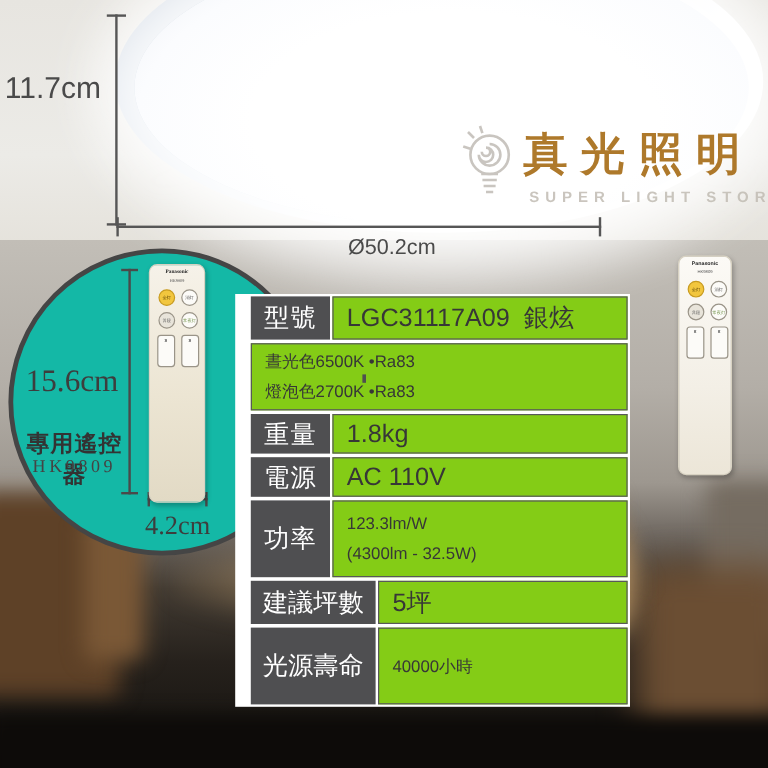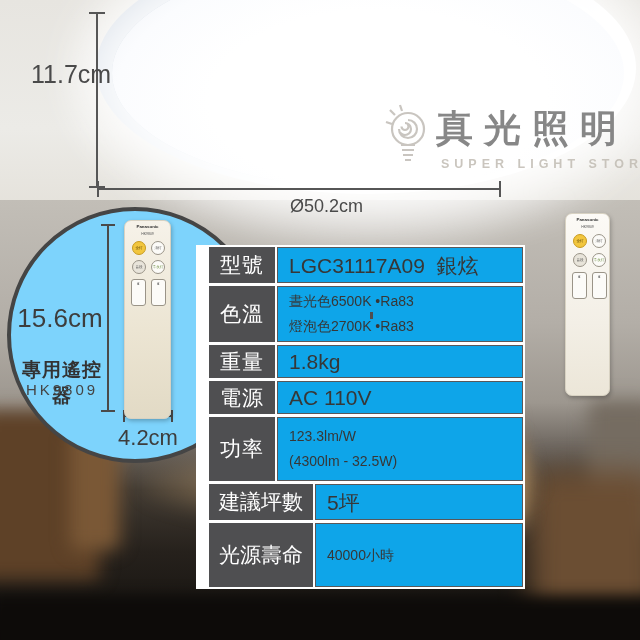--- a/index.html
+++ b/index.html
@@ -32,32 +32,32 @@
     box-shadow:0 0 55px 25px rgba(255,255,255,0.9);}
 
   
   .dim{color:#4a4a4a;}
   .dim-vline{left:96px;top:12px;width:2px;height:176px;background:#565656;}
   .dim-vline:before,.dim-vline:after{content:"";position:absolute;left:-7px;width:16px;height:2px;background:#565656;}
   .dim-vline:before{top:0;} .dim-vline:after{bottom:0;}
   .dim-hline{left:97px;top:188px;width:404px;height:2px;background:#565656;}
   .dim-hline:before,.dim-hline:after{content:"";position:absolute;top:-7px;width:2px;height:16px;background:#565656;}
   .dim-hline:before{left:0;} .dim-hline:after{right:0;}
-  .lbl-height{left:31px;top:60px;width:76px;font-size:25px;}
+  .lbl-height{left:4px;top:60px;width:76px;font-size:25px;}
   .lbl-diam{left:290px;top:196px;font-size:18px;}
 
   
   .wm{opacity:0.85;}
-  .wm-brand{left:436px;top:104px;font-size:37px;font-weight:700;letter-spacing:11px;color:#737373;white-space:nowrap;}
+  .wm-brand{left:436px;top:104px;font-size:37px;font-weight:700;letter-spacing:11px;color:#a16207;white-space:nowrap;}
   .wm-sub{left:441px;top:157px;font-size:12.5px;font-weight:700;letter-spacing:5px;color:#c1bcb3;white-space:nowrap;}
   .wm-icon{left:382px;top:102px;}
 
   
   .callout{left:7px;top:207px;width:256px;height:256px;border-radius:50%;
-    background:#7dd3fc;border:4px solid #454545;}
+    background:#14b8a6;border:4px solid #454545;font-family:Liberation Serif, serif;}
   .callout .cv-line{left:96px;top:13px;width:2px;height:188px;background:#4a4a4a;}
   .callout .cv-line:before,.callout .cv-line:after{content:"";position:absolute;left:-6px;width:14px;height:2px;background:#4a4a4a;}
   .callout .cv-line:before{top:0;} .callout .cv-line:after{bottom:0;}
   .callout .ch-line{left:112px;top:204px;width:50px;height:2px;background:#4a4a4a;}
   .callout .ch-line:before,.callout .ch-line:after{content:"";position:absolute;top:-5px;width:2px;height:12px;background:#4a4a4a;}
   .callout .ch-line:before{left:0;} .callout .ch-line:after{right:0;}
   .co-height{left:6px;top:92px;width:86px;font-size:26px;color:#3d3d3d;text-align:center;}
   .co-title{left:5px;top:146px;width:92px;font-size:19px;font-weight:700;color:#333;text-align:center;letter-spacing:1px;}
   .co-model{left:5px;top:170px;width:92px;font-size:15px;color:#444;text-align:center;letter-spacing:3px;}
   .co-width{left:104px;top:214px;width:66px;font-size:22px;color:#3d3d3d;text-align:center;}
@@ -86,21 +86,21 @@
   .rk1{left:6px;top:58px;} .rk2{left:26px;top:58px;}
 
   
   .spec{left:196px;top:245px;width:329px;background:#ffffff;padding:2px;
     display:flex;flex-direction:column;gap:3px;}
   .spec *{position:static;}
   .srow{display:flex;gap:2px;margin-left:11px;}
   .slabel{background:#4f4f51;color:#fff;display:flex;align-items:center;justify-content:center;
     font-size:21px;font-weight:500;flex:0 0 66px;letter-spacing:1px;}
   .srow.wide .slabel{flex:0 0 104px;letter-spacing:0;}
-  .sval{flex:1;background:#0ea5e9;border:1.5px solid #58585a;color:#373737;
+  .sval{flex:1;background:#84cc16;border:1.5px solid #58585a;color:#373737;
     display:flex;flex-direction:column;justify-content:center;padding:2px 0 2px 11px;
     font-size:21px;white-space:pre-wrap;position:relative;}
   .sval .line{line-height:25px;position:static;}
   .srow.two .sval{font-size:14px;}
   .h36{height:36px;} .h56{height:56px;} .h33{height:33px;} .h54{height:64px;}
   .dash{position:absolute;left:92px;top:25px;width:2.5px;height:7px;background:#4f4f51;}
 </style>
 </head>
 <body>
 
@@ -198,21 +198,20 @@
         <span>∨</span>
       </div>
   </div>
 
   <div class="spec">
     <div class="srow h36">
       <div class="slabel">型號</div>
       <div class="sval"><span class="line">LGC31117A09  銀炫</span></div>
     </div>
     <div class="srow two h56">
-      <div class="slabel">色溫</div>
       <div class="sval">
         <span class="line">晝光色6500K •Ra83</span>
         <span class="line">燈泡色2700K •Ra83</span>
         <span class="dash"></span>
       </div>
     </div>
     <div class="srow h33">
       <div class="slabel">重量</div>
       <div class="sval"><span class="line">1.8kg</span></div>
     </div>

